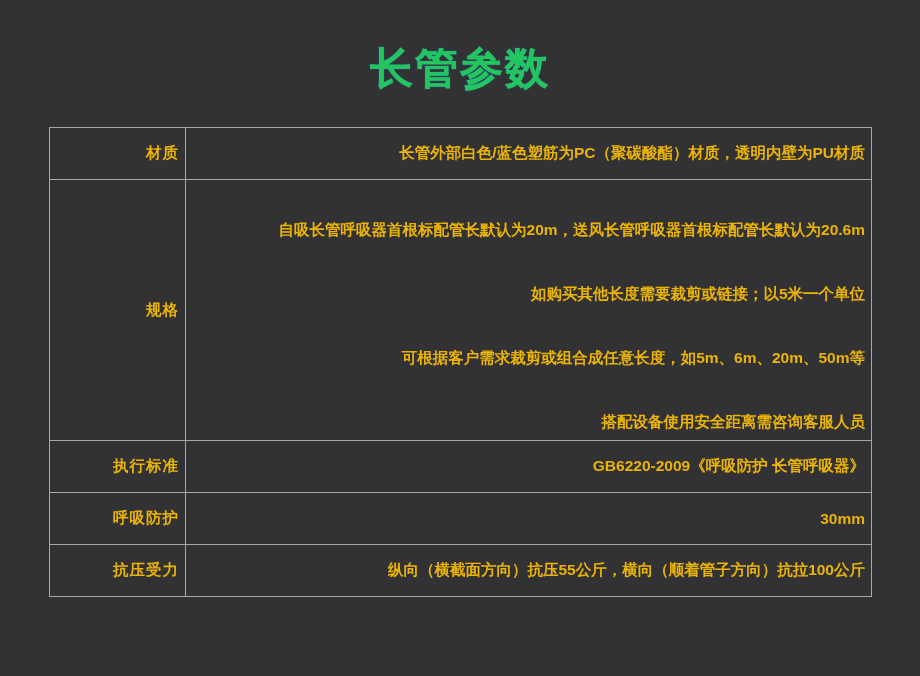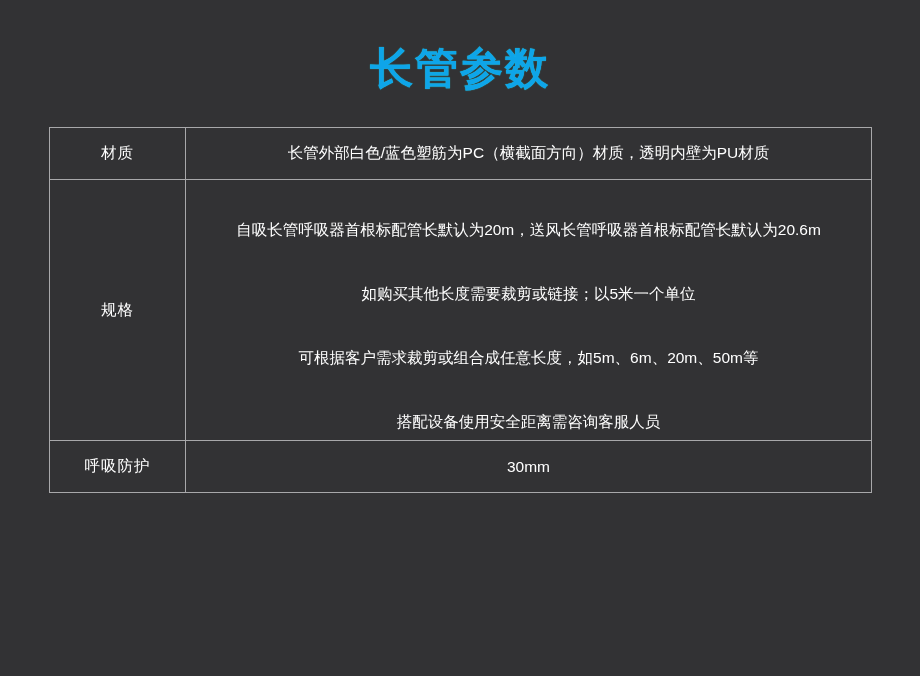--- a/index.html
+++ b/index.html
@@ -23,44 +23,44 @@
   #title {
     position: absolute;
     left: 0;
     top: 42px;
     width: 920px;
     text-align: center;
     font-size: 43px;
     line-height: 52px;
     font-weight: 700;
     letter-spacing: 2px;
-    color: #0ea5e9;
+    color: #22c55e;
     text-shadow: 0 0 1px #25dff0;
     white-space: nowrap;
   }
 
   
   #spec-table {
     position: absolute;
     left: 49px;
     top: 127px;
     width: 822px;
     border-collapse: collapse;
     table-layout: fixed;
     border: 1px solid #a8a8aa;
   }
 
   #spec-table td {
     border: 1px solid #a8a8aa;
-    color: #ffffff;
+    color: #eab308;
     font-size: 15.5px;
-    text-align: center;
+    text-align: right;
     vertical-align: middle;
     padding: 0 6px;
-    font-weight: 400;
+    font-weight: 700;
   }
 
   td.label-cell {
     width: 136px;
     letter-spacing: 1px;
   }
 
   td.value-cell {
     width: 686px;
   }
@@ -86,40 +86,48 @@
 
 <div id="page">
 
   <div id="title">长管参数</div>
 
   <table id="spec-table">
     <tbody>
 
       <tr class="row-std">
         <td class="label-cell">材质</td>
-        <td class="value-cell">长管外部白色/蓝色塑筋为PC（横截面方向）材质，透明内壁为PU材质</td>
+        <td class="value-cell">长管外部白色/蓝色塑筋为PC（聚碳酸酯）材质，透明内壁为PU材质</td>
       </tr>
 
       <tr class="row-spec">
         <td class="label-cell">规格</td>
         <td class="value-cell">
           <span class="multiline">
             <span class="line">自吸长管呼吸器首根标配管长默认为20m，送风长管呼吸器首根标配管长默认为20.6m</span>
             <span class="line">如购买其他长度需要裁剪或链接；以5米一个单位</span>
             <span class="line">可根据客户需求裁剪或组合成任意长度，如5m、6m、20m、50m等</span>
             <span class="line">搭配设备使用安全距离需咨询客服人员</span>
           </span>
         </td>
       </tr>
 
+      <tr class="row-std">
+        <td class="label-cell">执行标准</td>
+        <td class="value-cell">GB6220-2009《呼吸防护 长管呼吸器》</td>
+      </tr>
 
 
       <tr class="row-std">
         <td class="label-cell">呼吸防护</td>
         <td class="value-cell">30mm</td>
       </tr>
 
+      <tr class="row-std">
+        <td class="label-cell">抗压受力</td>
+        <td class="value-cell">纵向（横截面方向）抗压55公斤，横向（顺着管子方向）抗拉100公斤</td>
+      </tr>
 
 
     </tbody>
   </table>
 
 </div>
 
 </body></html>

